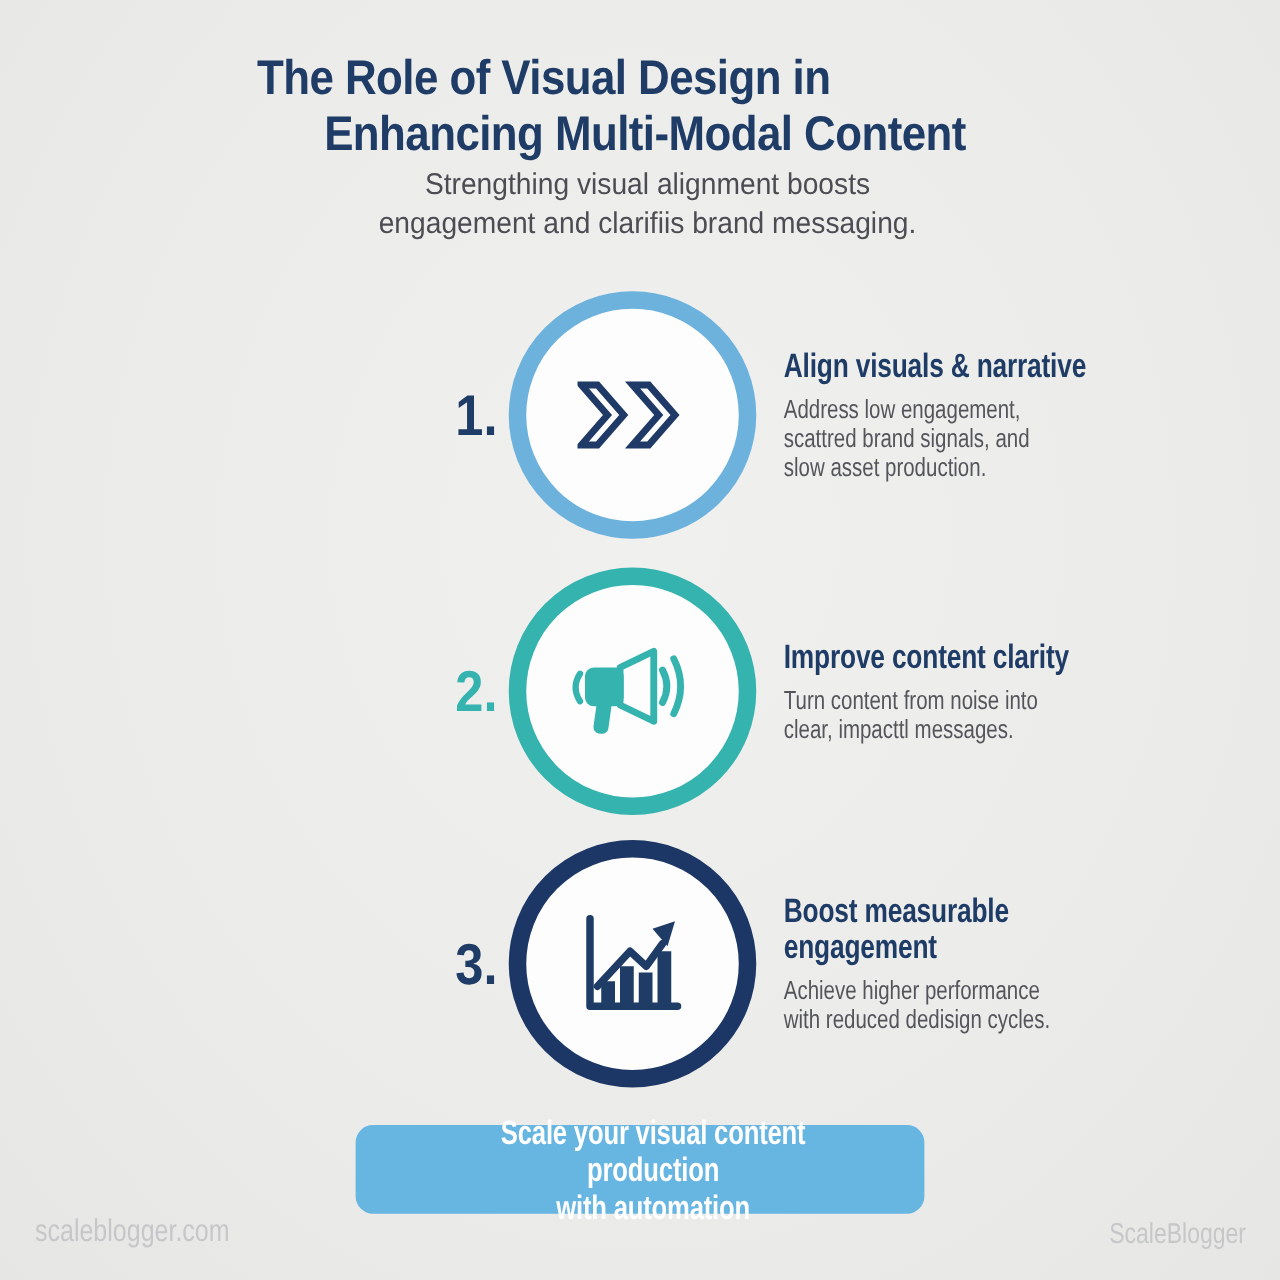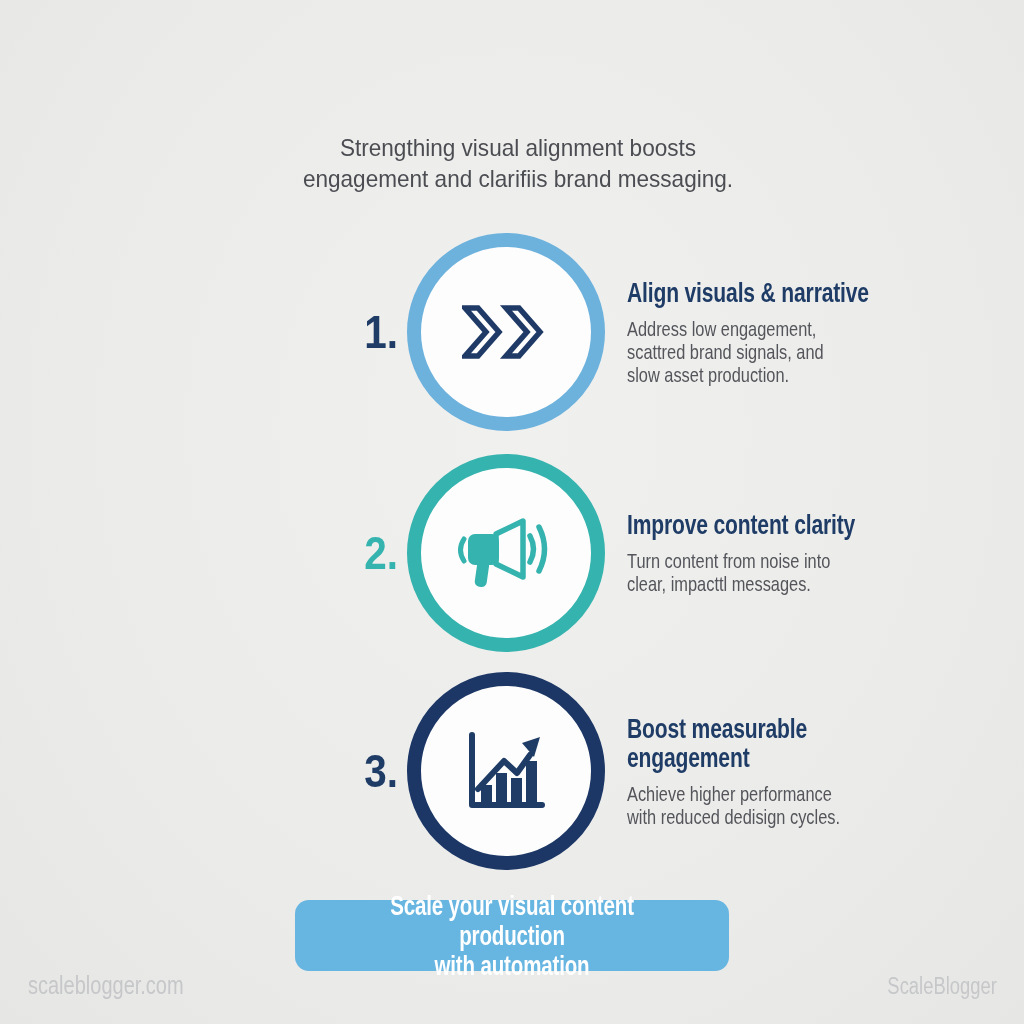--- a/index.html
+++ b/index.html
@@ -43,20 +43,24 @@
   .wm-right{position:absolute;right:27px;top:973px;font-size:23px;
     transform:scaleX(0.8);transform-origin:right center;}
 
   .icon{display:block;}
 </style>
 </head>
 <body>
 
 <div class="canvas">
 
+  <div class="title" style="color: rgb(30, 60, 102);">
+    <div class="title-line l1">The Role of Visual Design in</div>
+    <div class="title-line l2">Enhancing Multi-Modal Content</div>
+  </div>
 
   <div class="subtitle" style="color: rgb(75, 77, 82);">Strengthing visual alignment boosts
 engagement and clarifiis brand messaging.</div>
 
   <section class="step s1">
     <div class="num" style="color: rgb(30, 60, 102);">1.</div>
     <div class="circle" style="border-color: rgb(108, 178, 221); color: rgb(31, 58, 102); background-color: rgb(253, 253, 253);">
       <svg class="icon" width="88" height="56" viewBox="0 0 88 56">
         <path d="M3 4 h13 l21 24 l-21 24 H3 l21 -24 Z" fill="none" stroke="currentColor" stroke-width="5.5"></path>
         <path d="M3 4 h13 l21 24 l-21 24 H3 l21 -24 Z" fill="none" stroke="currentColor" stroke-width="5.5" transform="translate(41 0)"></path>
@@ -103,21 +107,21 @@
       </svg>
     </div>
     <div class="stext">
       <h2 class="stitle" style="color: rgb(30, 60, 102);">Boost measurable
 engagement</h2>
       <p class="sbody" style="color: rgb(83, 85, 90);">Achieve higher performance
 with reduced dedisign cycles.</p>
     </div>
   </section>
 
-  <div class="cta" style="background-color: rgb(103, 181, 225); color: rgb(255, 255, 255);">
+  <div class="cta" style="background-color: rgb(103, 181, 225); color: rgb(255, 255, 255); padding-left: 21px;">
     <div class="cta-label">Scale your visual content production
 with automation</div>
   </div>
 
   <div class="wm-left" style="color: rgb(198, 199, 201);">scaleblogger.com</div>
   <div class="wm-right" style="color: rgb(198, 199, 201);">ScaleBlogger</div>
 
 </div>
 
 </body></html>

